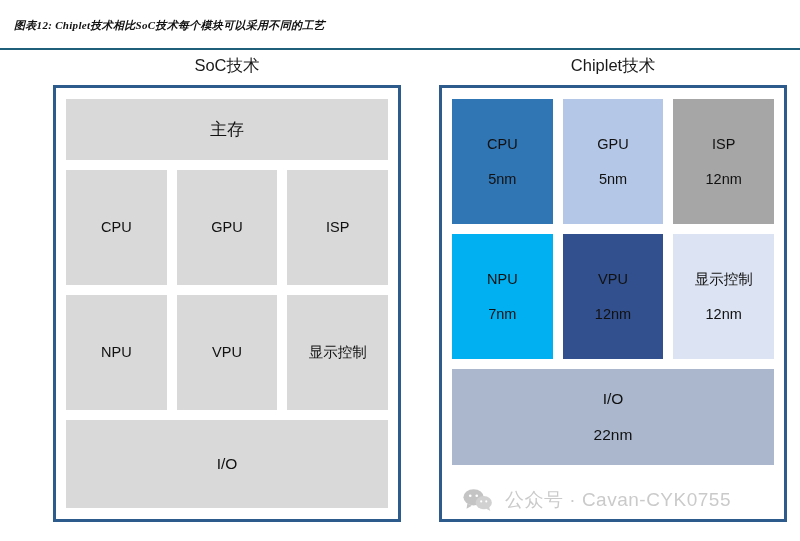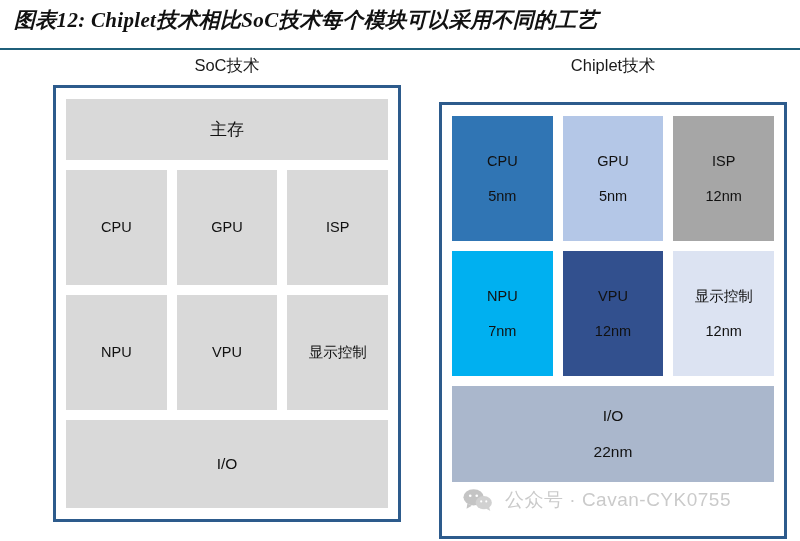--- a/index.html
+++ b/index.html
@@ -13,25 +13,25 @@
     position: relative;
     overflow: hidden;
     font-family: "Liberation Sans", "DejaVu Sans", sans-serif;
     color: #000000;
   }
 
   
   .figure-title {
     position: absolute;
     left: 14px;
-    top: 6px;
+    top: 18px;
     font-family: "Liberation Serif", "DejaVu Serif", serif;
     font-weight: bold;
     font-style: italic;
-    font-size: 21px;
+    font-size: 11px;
     letter-spacing: 0.3px;
     white-space: nowrap;
     color: #111111;
   }
   .title-rule {
     position: absolute;
     left: 0px;
     top: 48px;
     width: 800px;
     height: 2px;
@@ -48,21 +48,21 @@
     display: flex;
     flex-direction: row;
     align-items: flex-start;
   }
   .panel-wrap {
     display: flex;
     flex-direction: column;
     align-items: center;
   }
   .panel-wrap.left  { width: 400px; padding-left: 54px; box-sizing: border-box; }
-  .panel-wrap.right { width: 400px; padding-left: 26px; box-sizing: border-box; gap: 17px; }
+  .panel-wrap.right { width: 400px; padding-left: 26px; box-sizing: border-box; }
 
   .panel-heading {
     font-size: 16.5px;
     color: #1a1a1a;
     margin: 0 0 11px 0;
     text-align: center;
     width: 348px;
     line-height: 1.1;
   }
 

